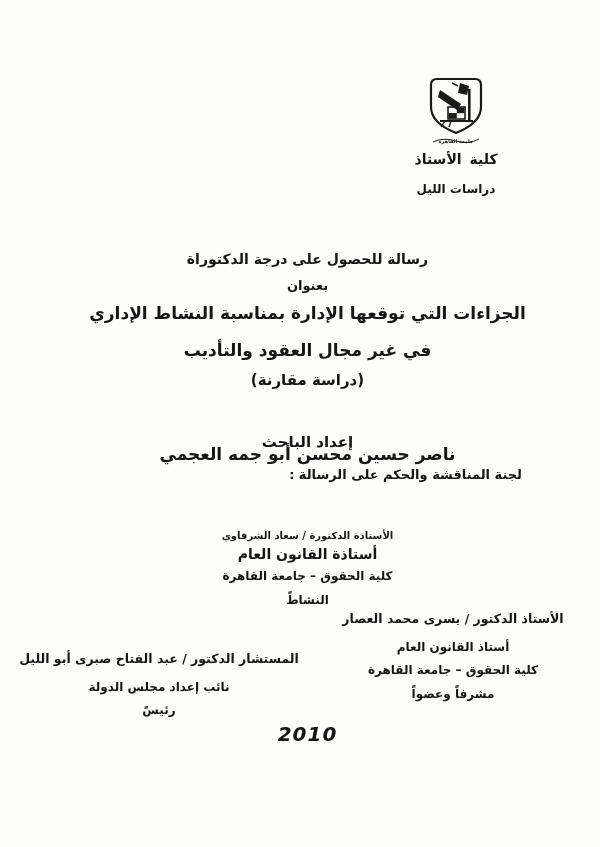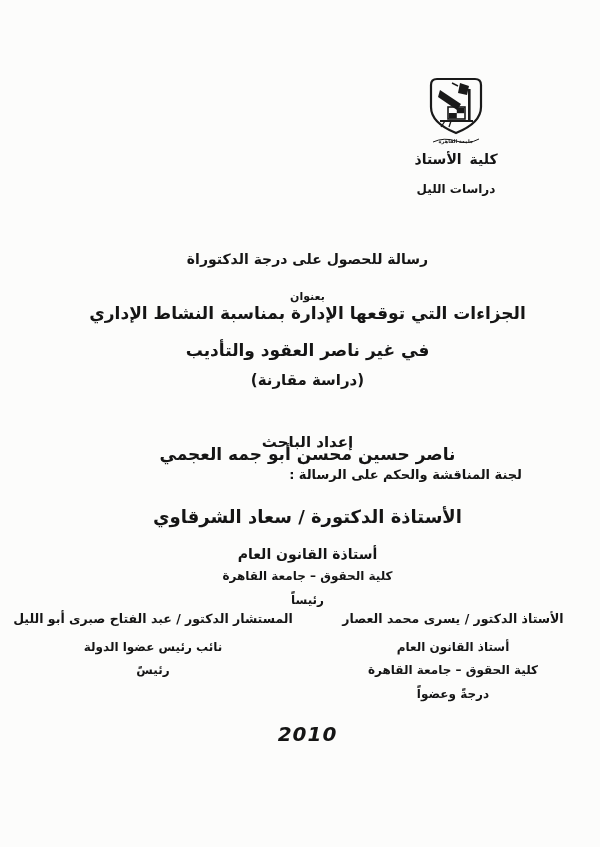--- a/index.html
+++ b/index.html
@@ -9,34 +9,34 @@
     font-family:"DejaVu Sans",sans-serif;font-weight:700;
     overflow:hidden;
   }
   .abs{position:absolute;}
   .center-col{left:15px;right:0;text-align:center;}
   .rtl{direction:rtl;unicode-bidi:plaintext;}
   .emblem-col{left:356px;width:200px;text-align:center;}
   .faculty{top:151px;font-size:14px;word-spacing:3px;}
   .program{top:182px;font-size:12px;letter-spacing:1px;}
   .degree{top:251px;font-size:14px;}
-  .titled{top:278px;font-size:11px;margin-top:12px;}
+  .titled{top:278px;font-size:13px;}
   .title1{top:303px;font-size:17px;}
   .title2{top:340px;font-size:17px;}
   .study{top:371px;font-size:15px;}
   .prepared{top:413px;font-size:15px;margin-top:20px;}
   .author{top:444px;font-size:17px;}
   .committee-heading{top:467px;right:78px;font-size:13px;text-align:left;margin-left:24px;}
-  .chair-name{top:506px;font-size:18px;}
+  .chair-name{top:530px;font-size:10px;}
   .chair-title{top:546px;font-size:14px;}
   .chair-affil{top:569px;font-size:12px;}
   .chair-role{top:593px;font-size:12px;}
   .col{width:290px;text-align:center;}
   .col-right{left:308px;text-align:center;}
-  .col-left{left:8px;}
+  .col-left{left:14px;margin-top:40px;}
   .row-name{top:611px;font-size:12.5px;}
   .row-2{top:640px;font-size:12px;}
   .row-3{top:663px;font-size:12px;}
   .row-4{top:687px;font-size:12px;}
   .year{top:722px;font-size:20px;letter-spacing:1px;font-style:italic;}
   svg text{font-family:"DejaVu Sans",sans-serif;font-weight:700;}
 </style>
 </head>
 <body>
 
@@ -54,35 +54,35 @@
   <path d="M9,66 Q20,61 32,65 Q44,69 55,63" fill="none" stroke="#1a1a1a" stroke-width="1"></path>
   <text x="32" y="66.5" font-size="5" text-anchor="middle" fill="#1a1a1a">جامعة القاهرة</text>
 </svg>
 
 <div class="abs emblem-col faculty rtl">كلية الأستاذ</div>
 <div class="abs emblem-col program rtl">دراسات الليل</div>
 
 <div class="abs center-col degree rtl">رسالة للحصول على درجة الدكتوراة</div>
 <div class="abs center-col titled rtl">بعنوان</div>
 <div class="abs center-col title1 rtl">الجزاءات التي توقعها الإدارة بمناسبة النشاط الإداري</div>
-<div class="abs center-col title2 rtl">في غير ناصر العقود والتأديب</div>
+<div class="abs center-col title2 rtl">في غير مجال العقود والتأديب</div>
 <div class="abs center-col study rtl">(دراسة مقارنة)</div>
 
 <div class="abs center-col prepared rtl">إعداد الباحث</div>
 <div class="abs center-col author rtl">ناصر حسين محسن أبو جمه العجمي</div>
 
 <div class="abs committee-heading rtl">لجنة المناقشة والحكم على الرسالة :</div>
 
 <div class="abs center-col chair-name rtl">الأستاذة الدكتورة / سعاد الشرقاوي</div>
 <div class="abs center-col chair-title rtl">أستاذة القانون العام</div>
 <div class="abs center-col chair-affil rtl">كلية الحقوق – جامعة القاهرة</div>
-<div class="abs center-col chair-role rtl">رئيساً</div>
+<div class="abs center-col chair-role rtl">النشاطً</div>
 
 <div class="abs col col-right row-name rtl">الأستاذ الدكتور / يسرى محمد العصار</div>
 <div class="abs col col-right row-2 rtl">أستاذ القانون العام</div>
 <div class="abs col col-right row-3 rtl">كلية الحقوق – جامعة القاهرة</div>
-<div class="abs col col-right row-4 rtl">درجةً وعضواً</div>
+<div class="abs col col-right row-4 rtl">مشرفاً وعضواً</div>
 
 <div class="abs col col-left row-name rtl">المستشار الدكتور / عبد الفتاح صبرى أبو الليل</div>
-<div class="abs col col-left row-2 rtl">نائب رئيس عضوا الدولة</div>
+<div class="abs col col-left row-2 rtl">نائب إعداد مجلس الدولة</div>
 <div class="abs col col-left row-3 rtl">رئيسً</div>
 
 <div class="abs center-col year">2010</div>
 
 </body></html>

